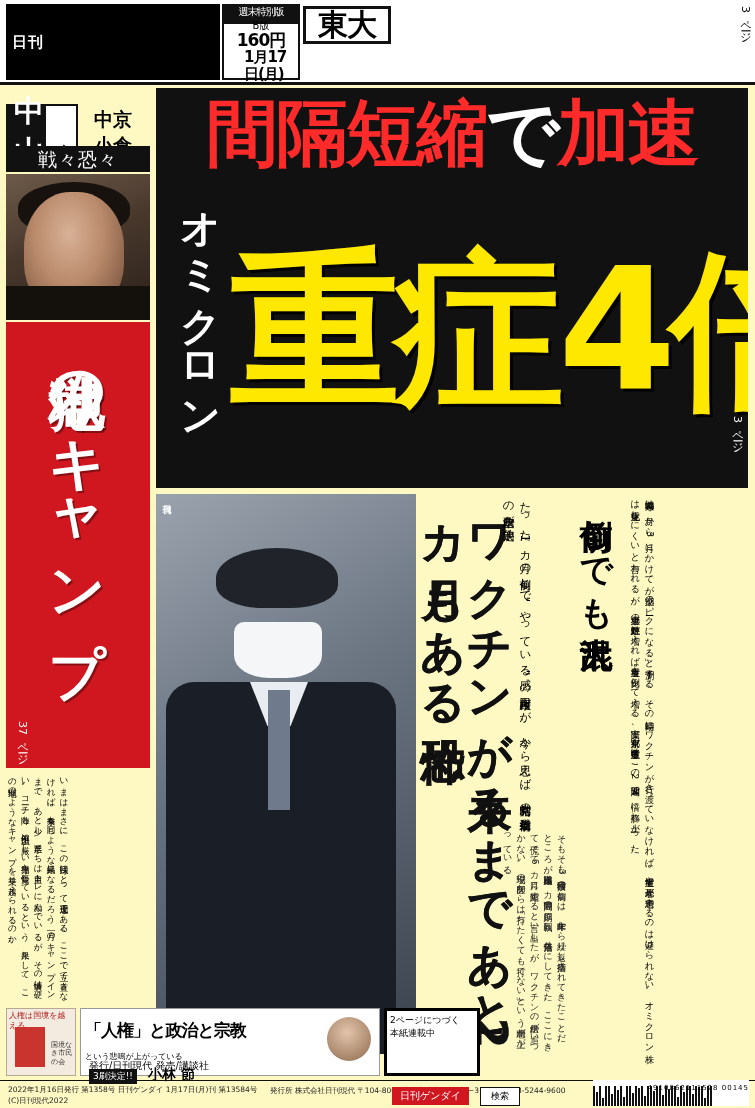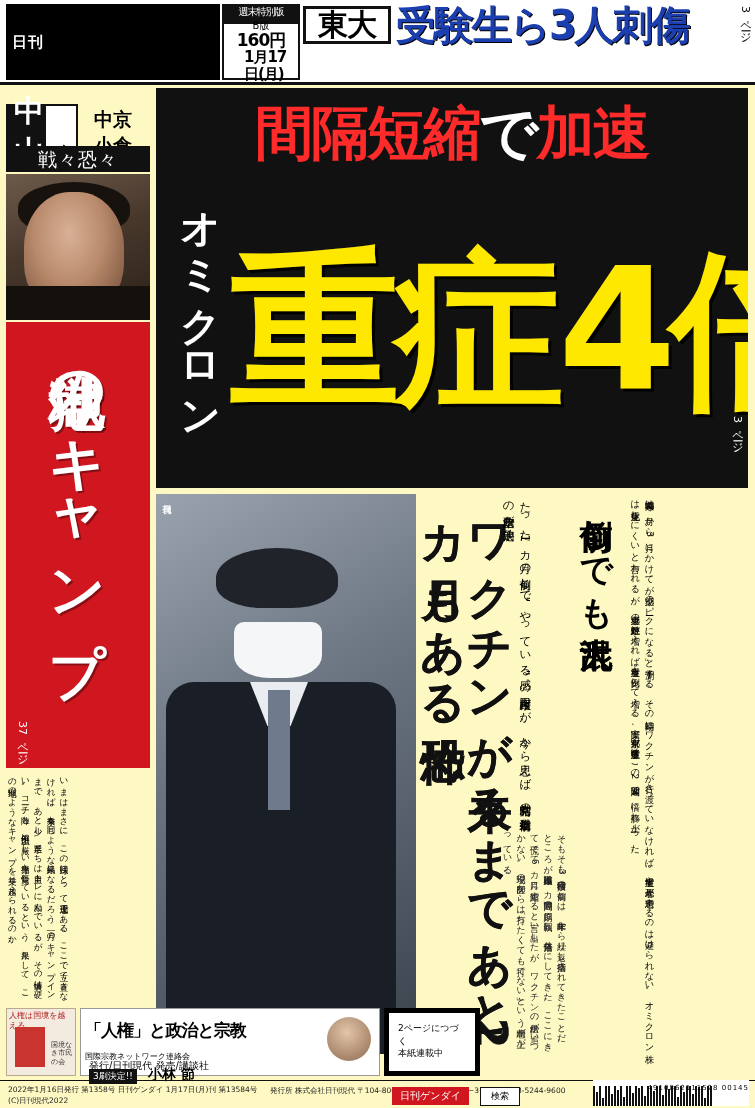--- a/index.html
+++ b/index.html
@@ -54,21 +54,21 @@
     background:#17120e;}
   .photo-horse .suit{position:absolute;left:-4px;top:112px;width:155px;height:42px;background:#14100c;}
   .redband{position:absolute;left:0;top:234px;width:144px;height:446px;background:#d0171f;color:#fff;
     display:flex;align-items:flex-start;justify-content:center;}
   .redband-text{writing-mode:vertical-rl;font-size:56px;font-weight:bold;line-height:1.02;
     letter-spacing:2px;margin-top:8px;text-shadow:2px 2px 0 rgba(0,0,0,.35);}
   .redband-page{position:absolute;left:8px;bottom:8px;writing-mode:vertical-rl;font-size:11px;color:#fff;}
 
   
   .bigbox{position:absolute;left:156px;top:88px;width:592px;height:400px;background:#111;overflow:hidden;}
-  .kankaku{position:absolute;left:8px;top:6px;width:576px;height:78px;color:#fff;font-size:58px;font-weight:bold;
+  .kankaku{position:absolute;left:8px;top:6px;width:576px;height:78px;color:#fff;font-size:72px;font-weight:bold;
     letter-spacing:-2px;line-height:78px;text-align:center;}
   .kankaku .rd{color:#ff2a2a;}
   .omicron{position:absolute;left:12px;top:96px;width:60px;height:285px;color:#fff;font-size:40px;font-weight:bold;
     writing-mode:vertical-rl;line-height:54px;letter-spacing:2px;}
   .juusho{position:absolute;left:74px;top:92px;width:480px;height:300px;color:#ffe800;font-size:170px;
     font-weight:bold;letter-spacing:-6px;line-height:300px;white-space:nowrap;text-align:center;
     text-shadow:3px 3px 0 #000;}
   .bigbox-page{position:absolute;right:4px;bottom:12px;writing-mode:vertical-rl;color:#fff;font-size:11px;height:60px;}
 
   
@@ -106,22 +106,22 @@
   
   .ad-a{position:absolute;left:6px;top:1008px;width:70px;height:68px;background:#f3eae0;border:1px solid #b9a98f;box-sizing:border-box;}
   .ad-a .t1{font-size:8px;color:#b3221f;padding:2px;line-height:1.2;}
   .ad-a .bk{position:absolute;left:8px;top:18px;width:30px;height:40px;background:#c9342f;}
   .ad-b{position:absolute;left:80px;top:1008px;width:300px;height:68px;background:#fff;border:1px solid #999;box-sizing:border-box;}
   .ad-b .hl{font-size:17px;font-weight:bold;padding:10px 4px;letter-spacing:-1px;}
   .ad-b .sub{font-size:8px;padding:0 4px;line-height:1.3;}
   .ad-b .btn{display:inline-block;background:#111;color:#fff;font-size:9px;padding:1px 4px;margin-left:4px;}
   .ad-b .ava{position:absolute;right:8px;top:8px;width:44px;height:44px;border-radius:50%;
     background:radial-gradient(circle at 45% 35%,#e3c5ab,#8d6a4e);}
-  .ad-c{position:absolute;left:384px;top:1008px;width:96px;height:68px;background:#fff;border:5px solid #000000;box-sizing:border-box;
-    font-size:9px;padding:9px;line-height:1.4;}
+  .ad-c{position:absolute;left:384px;top:1008px;width:96px;height:68px;background:#fff;border:3px solid #000000;box-sizing:border-box;
+    font-size:9px;padding:3px;line-height:1.4;}
 
   
   .footer{position:absolute;left:0;top:1080px;width:755px;height:28px;border-top:1px solid #111;}
   .foot-left{position:absolute;left:8px;top:3px;font-size:7.5px;line-height:1.5;color:#222;}
   .foot-mid{position:absolute;left:270px;top:4px;font-size:7.5px;line-height:1.5;color:#222;}
   .foot-badge{position:absolute;left:392px;top:6px;background:#d0171f;color:#fff;font-size:10px;padding:2px 8px;}
   .foot-search{position:absolute;left:480px;top:6px;border:1px solid #111;font-size:9px;padding:2px 10px;background:#fff;}
   .barcode{position:absolute;right:6px;top:1080px;width:156px;height:26px;display:flex;align-items:flex-end;gap:1px;background:#fff;}
   .barcode i{display:block;width:2px;background:#111;}
   .barcode-num{position:absolute;right:6px;top:1084px;font-size:7px;letter-spacing:1px;}
@@ -135,21 +135,20 @@
     <div class="logo-box">
       <div class="logo-nikkan">日刊</div>
     </div>
     <div class="shumatsu">週末特別版</div>
     <div class="price-box">
       <div class="price-b">B版</div>
       <div class="price-v">160円</div>
       <div class="price-d">1月17日(月)</div>
     </div>
     <div class="todai">東大</div>
-    <div class="top-head">受験生ら3人刺傷</div>
     <div class="top-page">3ページ</div>
     <div class="masthead-rule"></div>
   </div>
 
   <div class="leftcol">
     <div class="nakayama-row">
       <div class="nk-black">中山</div>
       <div class="nk-kakutei">確定</div>
       <div class="nk-two">
         <span>中京</span>
@@ -220,21 +219,21 @@
   </div>
 
   <div class="ad-a">
     <div class="t1">人権は国境を越える</div>
     <div class="bk"></div>
     <div class="t1" style="position:absolute;left:42px;top:30px;font-size:7px;color:#333;">国境なき市民の会</div>
   </div>
 
   <div class="ad-b">
     <div class="hl">「人権」と政治と宗教</div>
-    <div class="sub">国際宗教ネットワーク連絡会</div>
+    <div class="sub">という悲鳴が上がっている</div>
     <div style="padding:2px 4px;">
       <span class="btn">3刷決定!!</span>
       <span style="font-size:14px;font-weight:bold;margin-left:6px;">小林 節</span>
     </div>
     <div class="sub" style="position:absolute;left:4px;bottom:3px;font-size:10px;">発行/日刊現代 発売/講談社</div>
     <div class="ava"></div>
   </div>
 
   <div class="ad-c">
     <div>2ページにつづく</div>

